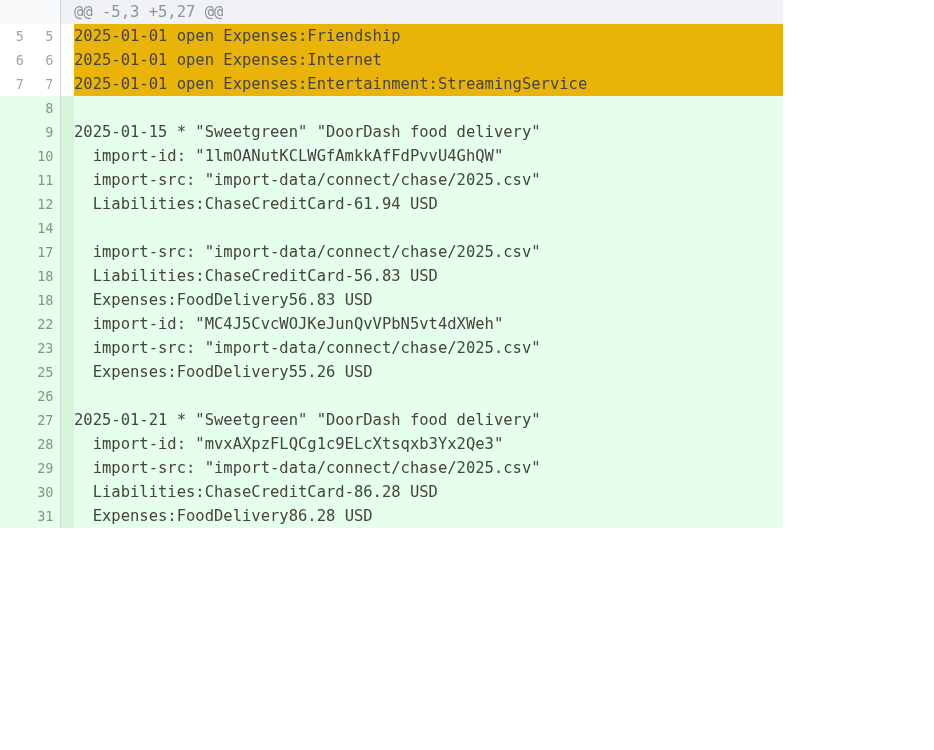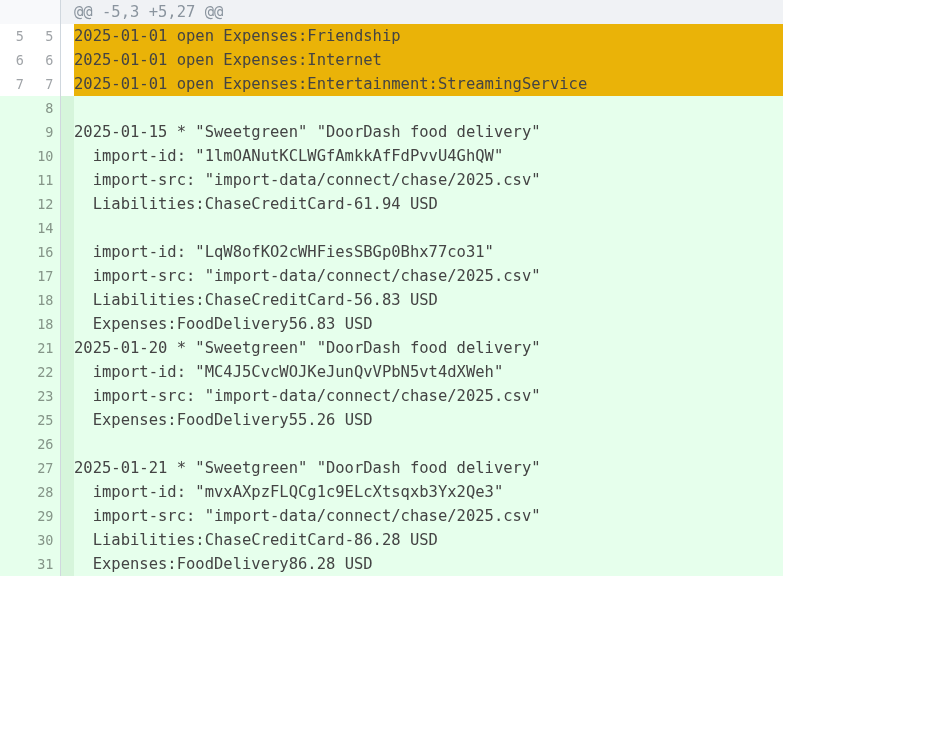--- a/index.html
+++ b/index.html
@@ -149,47 +149,35 @@
         <td class="code added"><span class="line-content flex-line"><span class="flex-left">  Liabilities:ChaseCreditCard</span><span class="flex-gap"></span><span class="flex-right">-61.94 USD</span></span></td>
       </tr>
       <tr class="added">
         <td class="ln added"></td>
         <td class="ln added">14</td>
         <td class="marker added"></td>
         <td class="code added"><span></span></td>
       </tr>
       <tr class="added">
         <td class="ln added"></td>
-        <td class="ln added">16</td>
-        <td class="marker added"></td>
-        <td class="code added"><span>  import-id: "LqW8ofKO2cWHFiesSBGp0Bhx77co31"</span></td>
-      </tr>
-      <tr class="added">
-        <td class="ln added"></td>
         <td class="ln added">17</td>
         <td class="marker added"></td>
         <td class="code added"><span>  import-src: "import-data/connect/chase/2025.csv"</span></td>
       </tr>
       <tr class="added">
         <td class="ln added"></td>
         <td class="ln added">18</td>
         <td class="marker added"></td>
         <td class="code added"><span class="line-content flex-line"><span class="flex-left">  Liabilities:ChaseCreditCard</span><span class="flex-gap"></span><span class="flex-right">-56.83 USD</span></span></td>
       </tr>
       <tr class="added">
         <td class="ln added"></td>
         <td class="ln added">18</td>
         <td class="marker added"></td>
         <td class="code added"><span class="line-content flex-line"><span class="flex-left">  Expenses:FoodDelivery</span><span class="flex-gap"></span><span class="flex-right">56.83 USD</span></span></td>
-      </tr>
-      <tr class="added">
-        <td class="ln added"></td>
-        <td class="ln added">21</td>
-        <td class="marker added"></td>
-        <td class="code added"><span>2025-01-20 * "Sweetgreen" "DoorDash food delivery"</span></td>
       </tr>
       <tr class="added">
         <td class="ln added"></td>
         <td class="ln added">22</td>
         <td class="marker added"></td>
         <td class="code added"><span>  import-id: "MC4J5CvcWOJKeJunQvVPbN5vt4dXWeh"</span></td>
       </tr>
       <tr class="added">
         <td class="ln added"></td>
         <td class="ln added">23</td>

